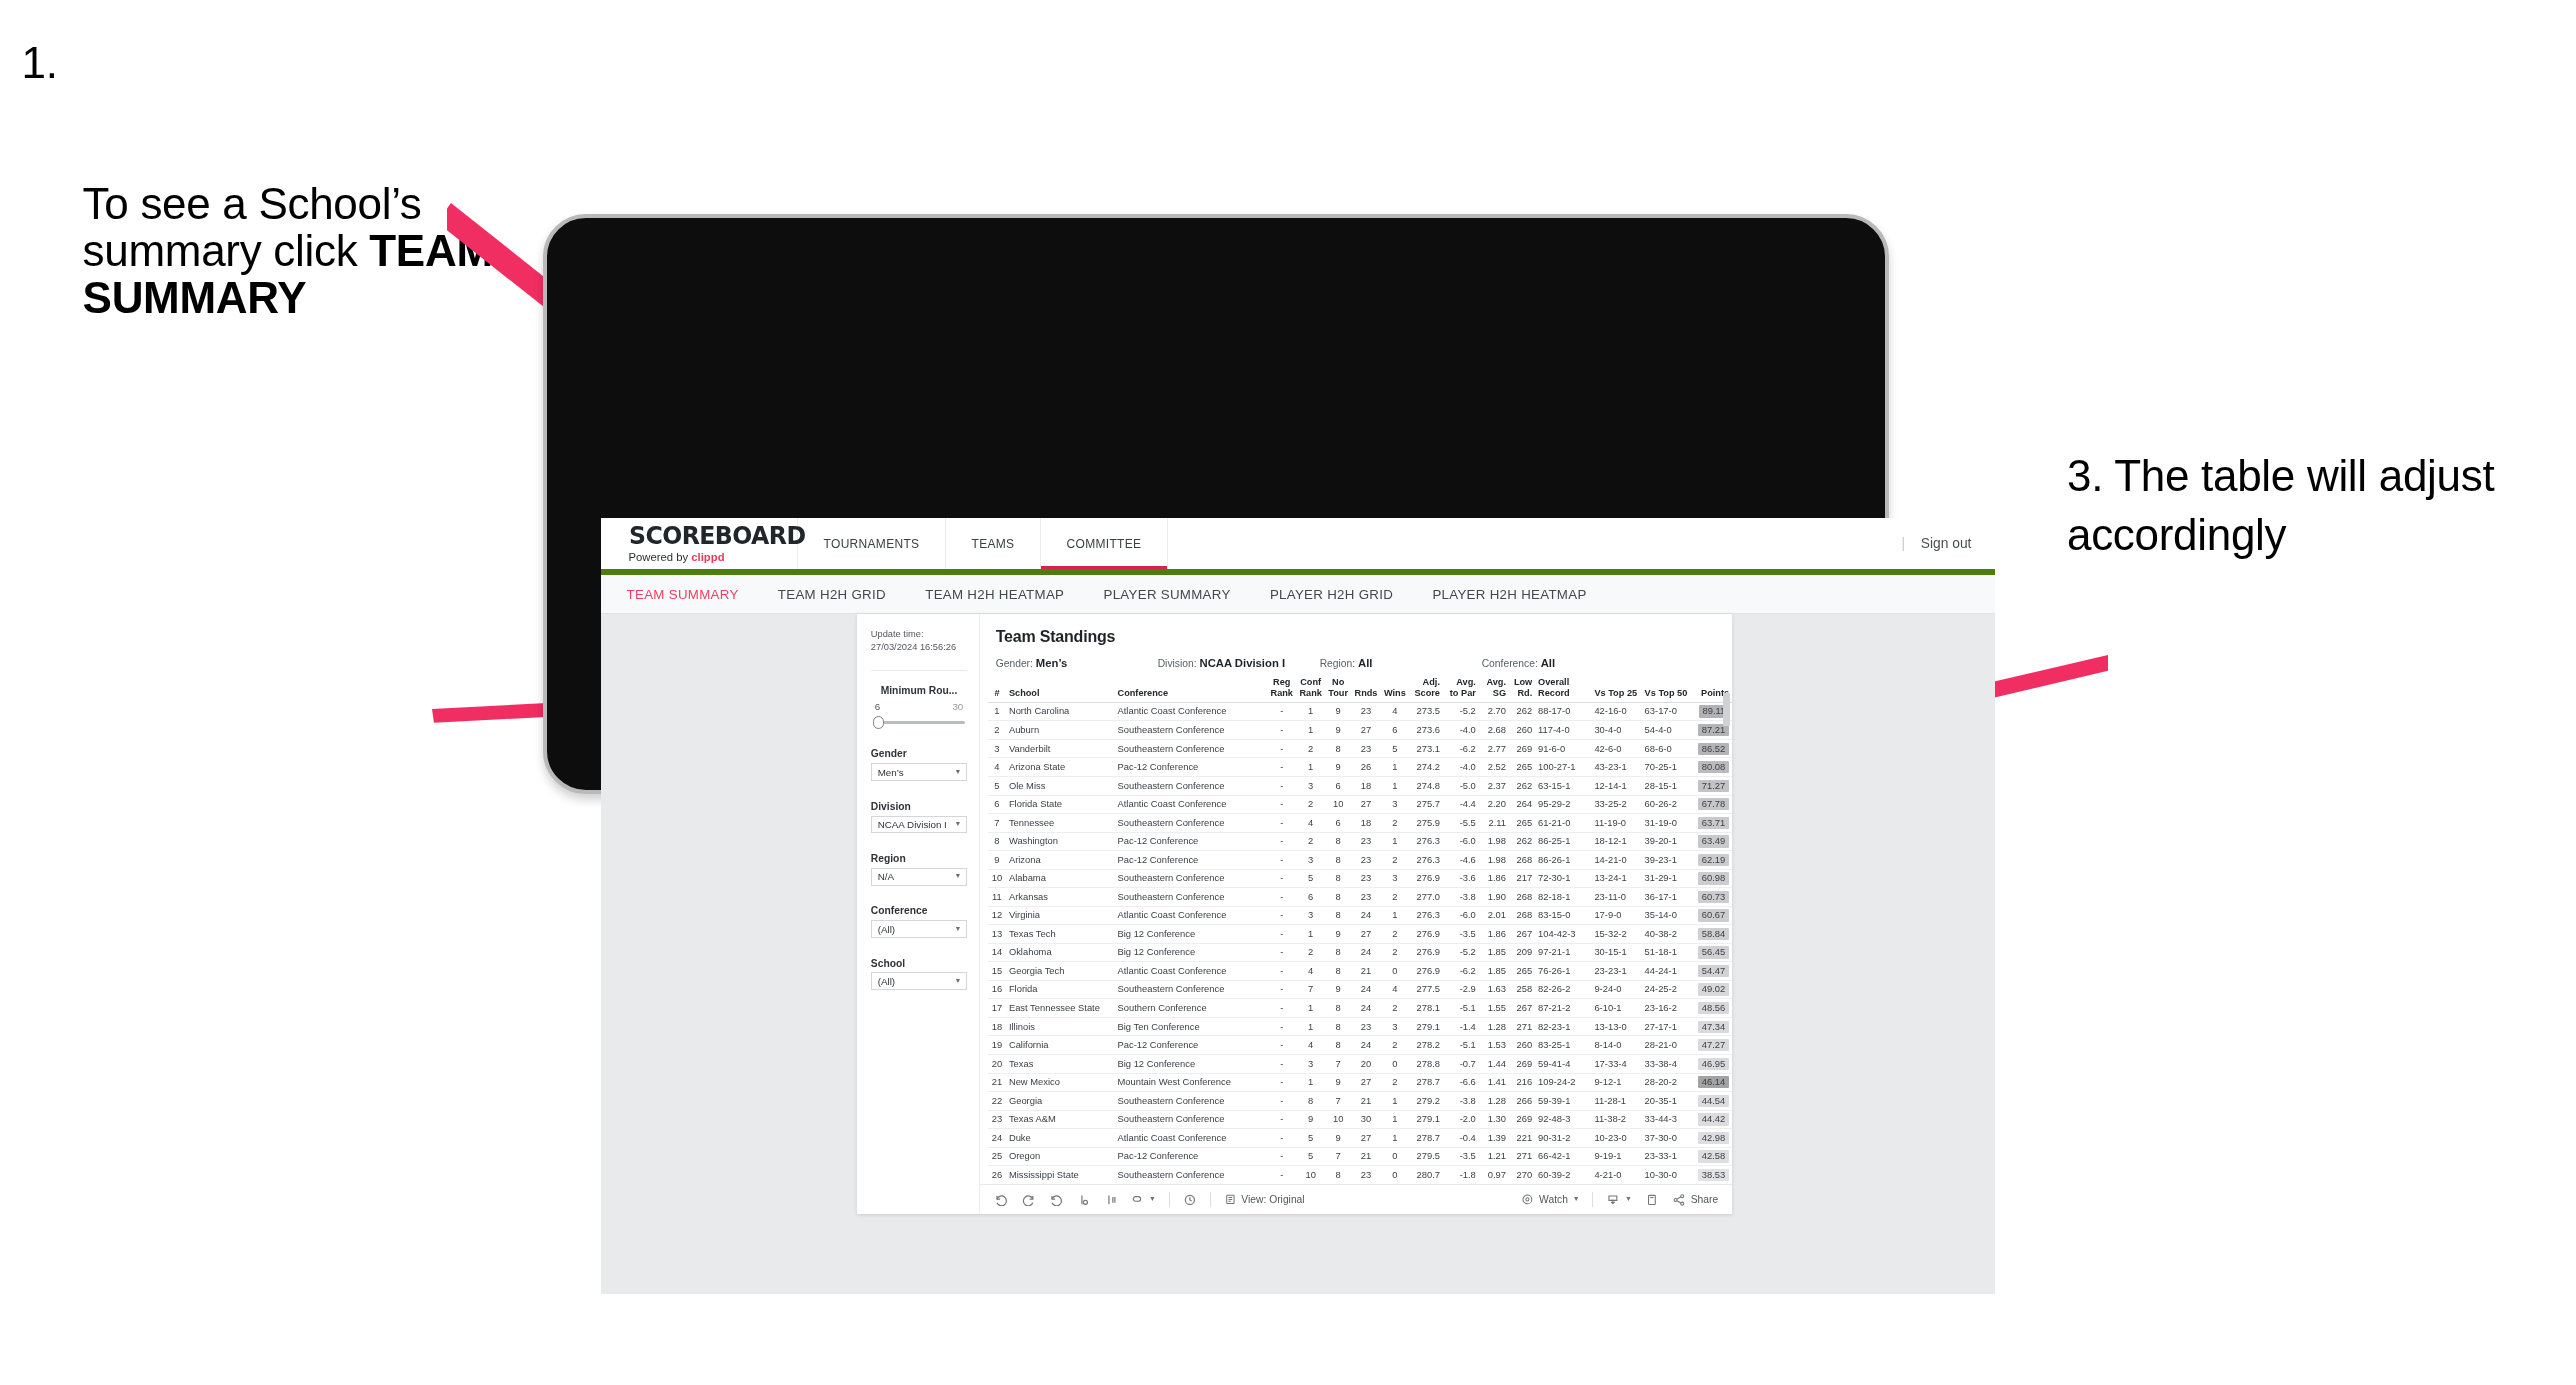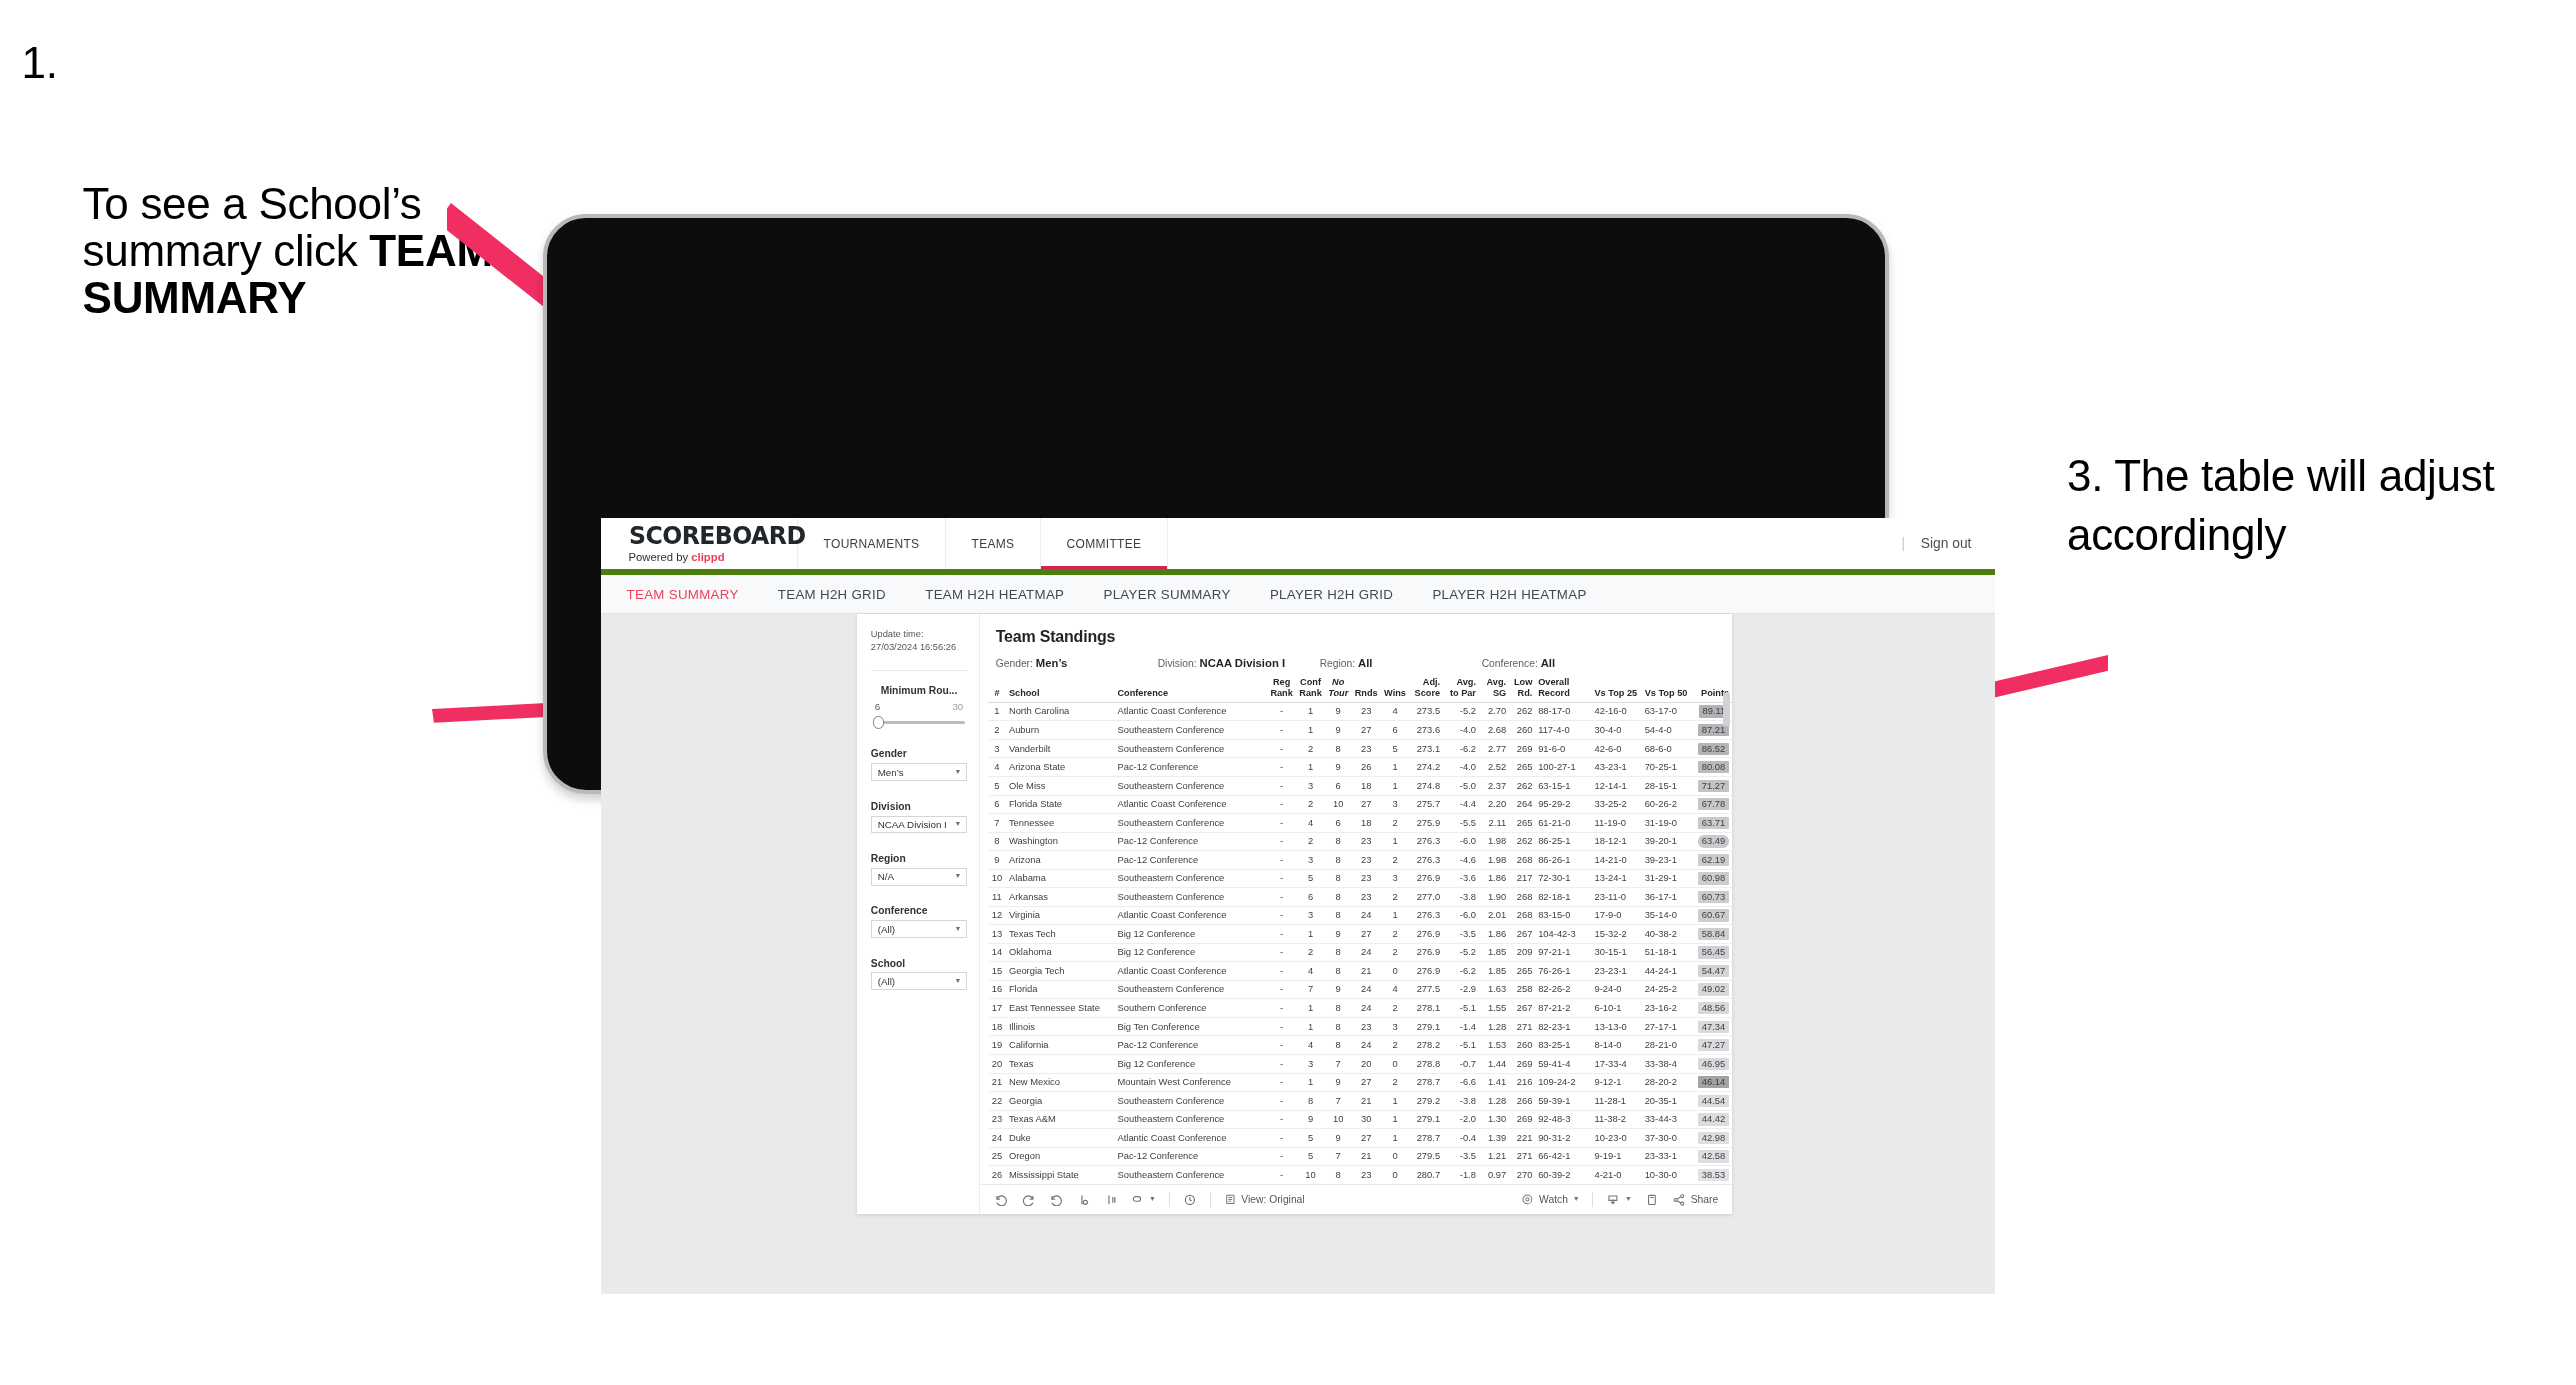--- a/index.html
+++ b/index.html
@@ -313,21 +313,21 @@
 
           <div class="tbl-wrap">
             <table class="std">
               <thead>
                   <tr id="thead-row">
                     <th class="ctr" style="width: 17.7px;">#</th>
                     <th style="width: 106px;">School</th>
                     <th style="width: 149px;">Conference</th>
                     <th class="ctr" style="width: 21.6px;">Reg Rank</th>
                     <th class="ctr" style="width: 23.6px;">Conf Rank</th>
-                    <th class="ctr" style="width: 21.6px; font-style: italic;">No Tour</th>
+                    <th class="ctr" style="width: 21.6px;">No Tour</th>
                     <th class="ctr" style="width: 25.6px;">Rnds</th>
                     <th class="ctr" style="width: 25.6px;">Wins</th>
                     <th class="num" style="width: 33px;">Adj. Score</th>
                     <th class="num" style="width: 35px;">Avg. to Par</th>
                     <th class="num" style="width: 29.5px;">Avg. SG</th>
                     <th class="num" style="width: 25.6px;">Low Rd.</th>
                     <th style="width: 55px;">Overall Record</th>
                     <th style="width: 49px;">Vs Top 25</th>
                     <th style="width: 49px;">Vs Top 50</th>
                     <th class="num" style="width: 39px;">Points</th>
@@ -469,21 +469,21 @@
                     <td class="ctr">8</td>
                     <td class="ctr">23</td>
                     <td class="ctr">1</td>
                     <td class="num">276.3</td>
                     <td class="num">-6.0</td>
                     <td class="num">1.98</td>
                     <td class="num">262</td>
                     <td>86-25-1</td>
                     <td>18-12-1</td>
                     <td>39-20-1</td>
-                    <td class="pts"><span style="background: rgb(202, 202, 205); border-radius: 6px;">63.49</span></td>
+                    <td class="pts"><span style="background: rgb(202, 202, 205);">63.49</span></td>
                   </tr>
                   <tr>
                     <td class="ctr">9</td>
                     <td>Arizona</td>
                     <td>Pac-12 Conference</td>
                     <td class="ctr">-</td>
                     <td class="ctr">3</td>
                     <td class="ctr">8</td>
                     <td class="ctr">23</td>
                     <td class="ctr">2</td>

